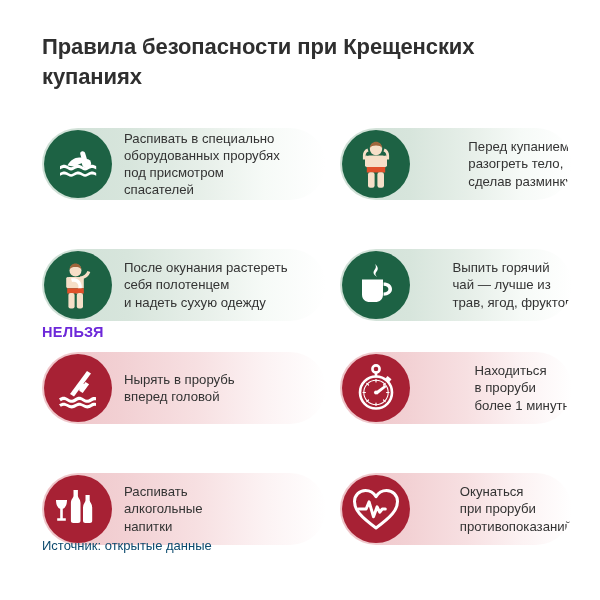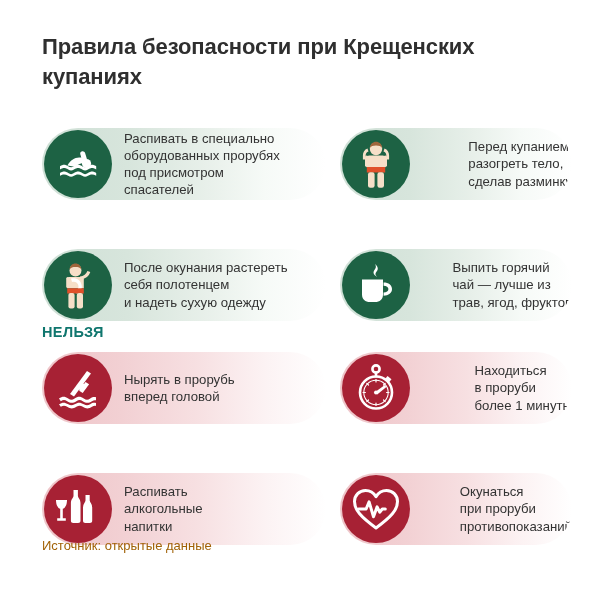--- a/index.html
+++ b/index.html
@@ -106,30 +106,30 @@
   .card.col-right .card-text { max-width: 160px; }
 
   
   .forbidden-heading {
     position: absolute;
     left: 42px;
     top: 324px;
     font-size: 14.5px;
     font-weight: bold;
     letter-spacing: 0.4px;
-    color: #0f766e;
+    color: #6d28d9;
   }
 
   
   .source {
     position: absolute;
     left: 42px;
     top: 538px;
     font-size: 13px;
-    color: #a16207;
+    color: #0c4a6e;
   }
 </style>
 </head>
 <body>
 
 <div class="infographic">
 
   <div class="title">Правила безопасности при Крещенских купаниях</div>
 
   <div class="section section-allowed">

